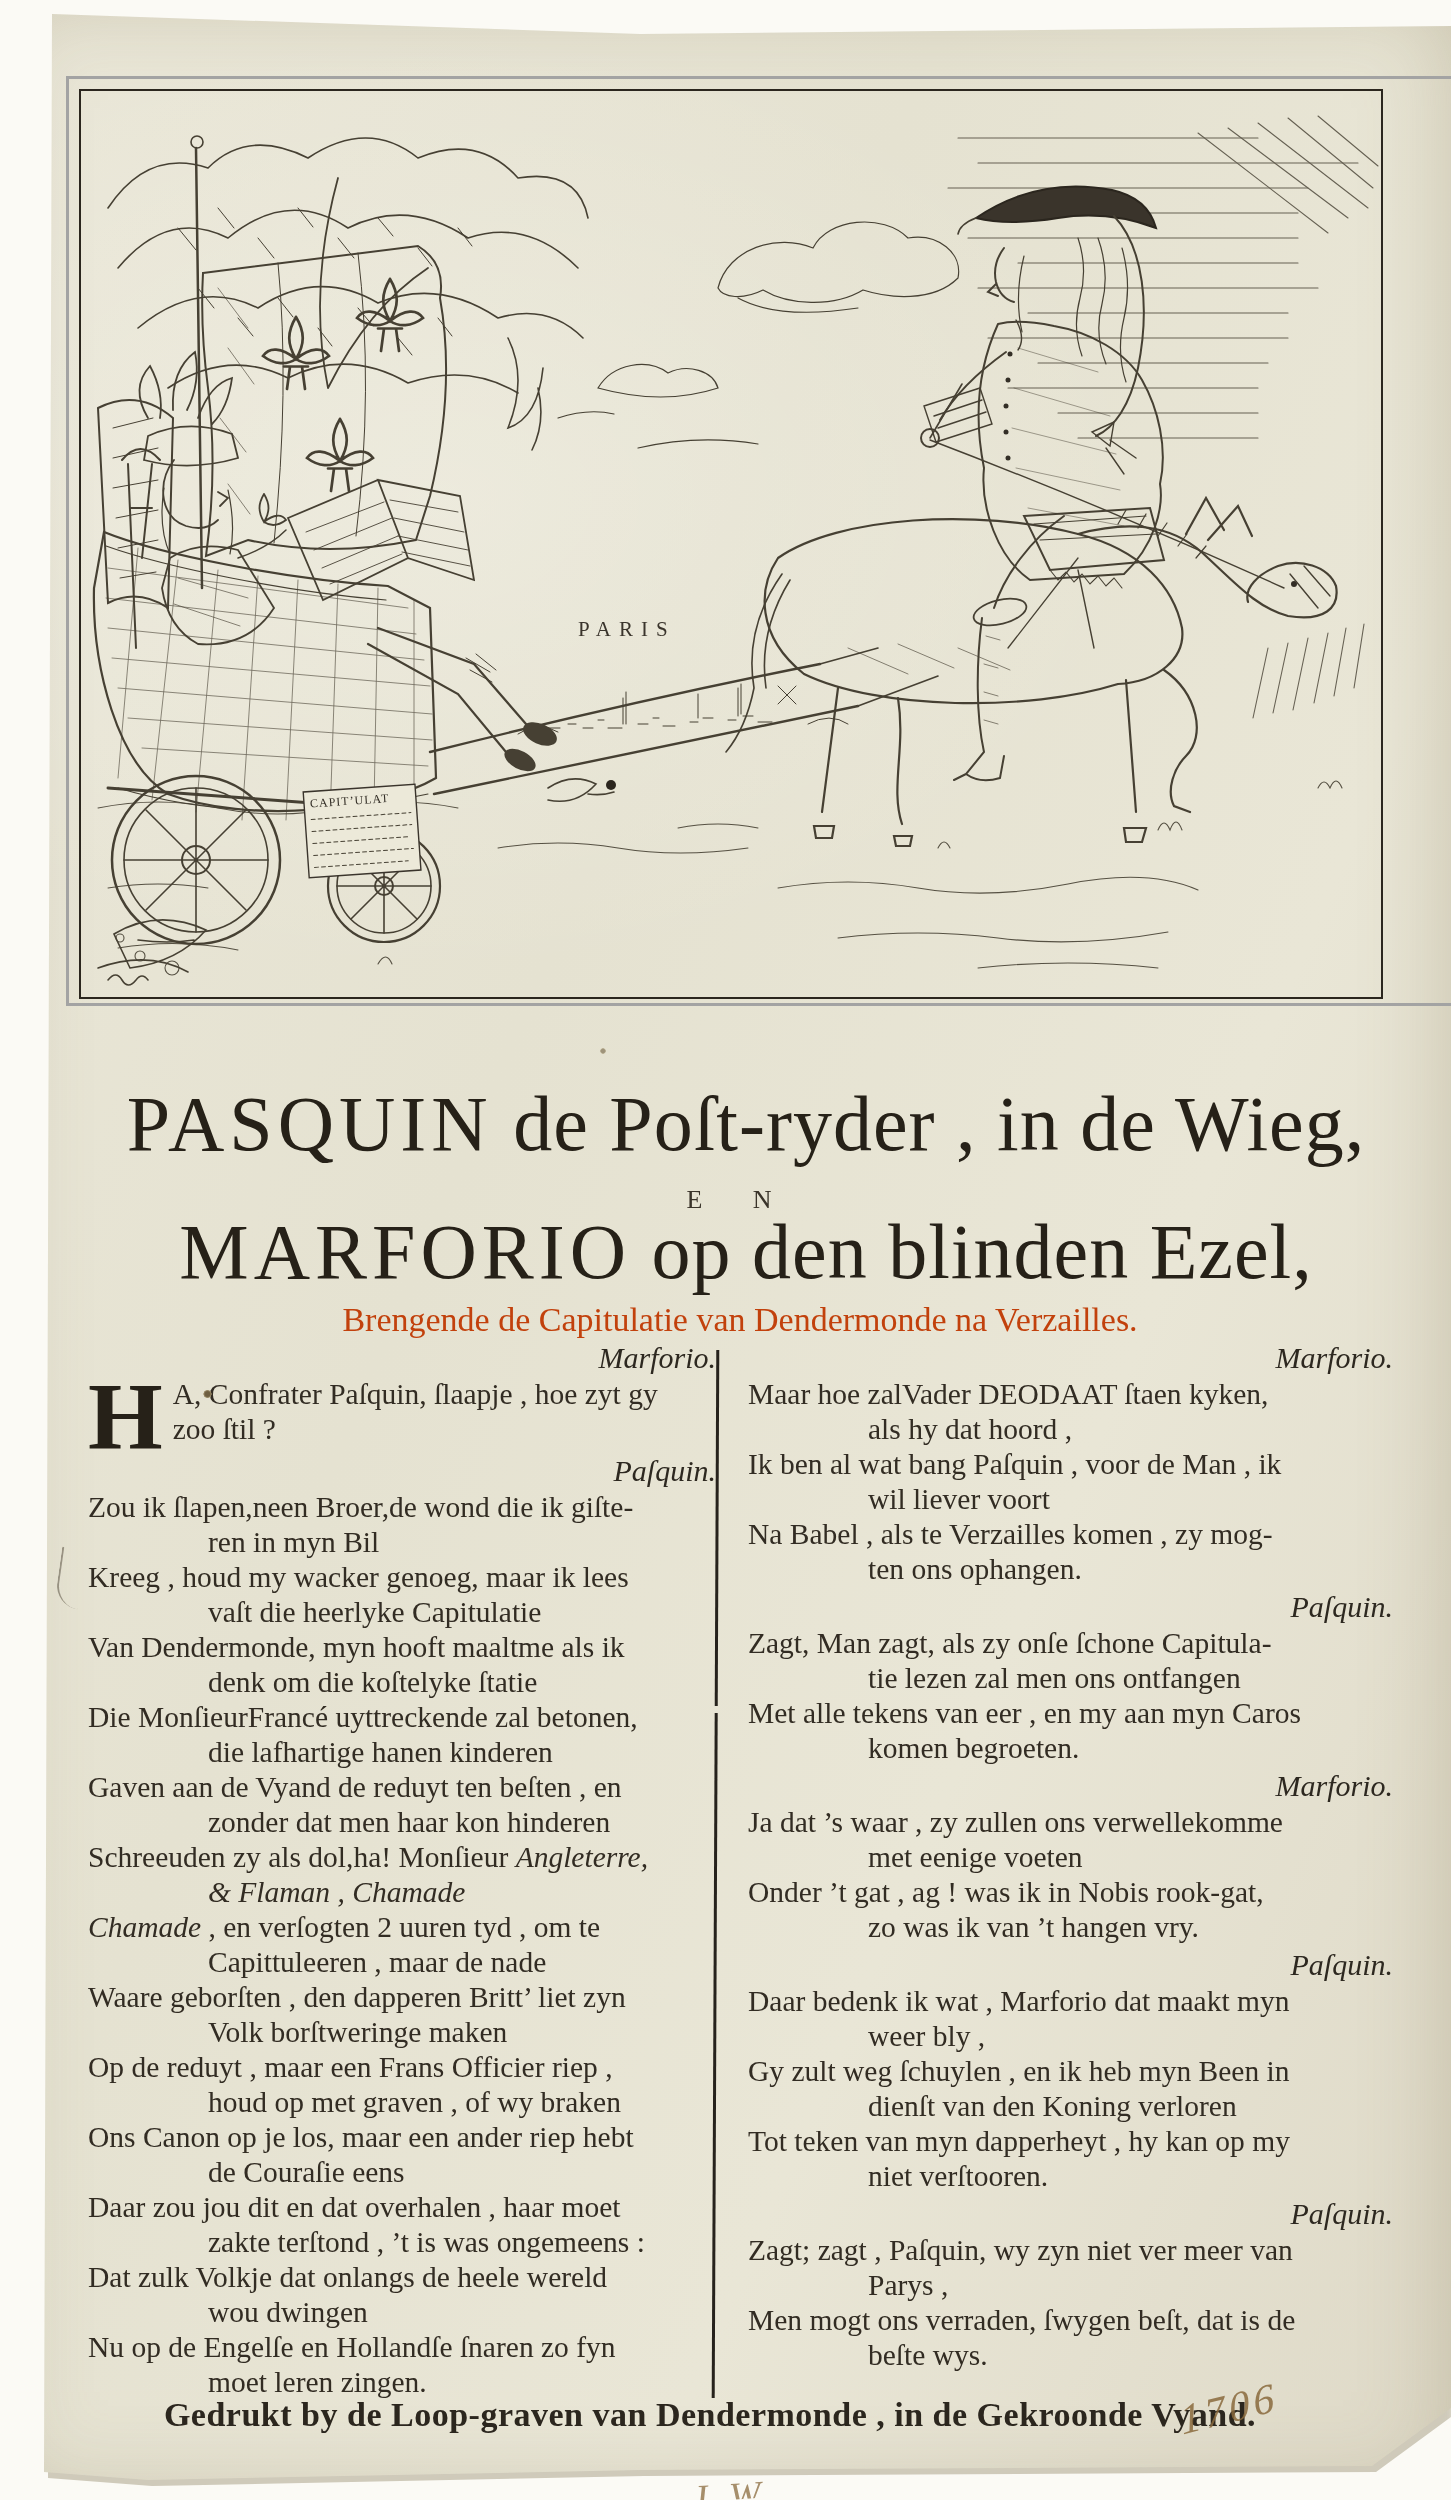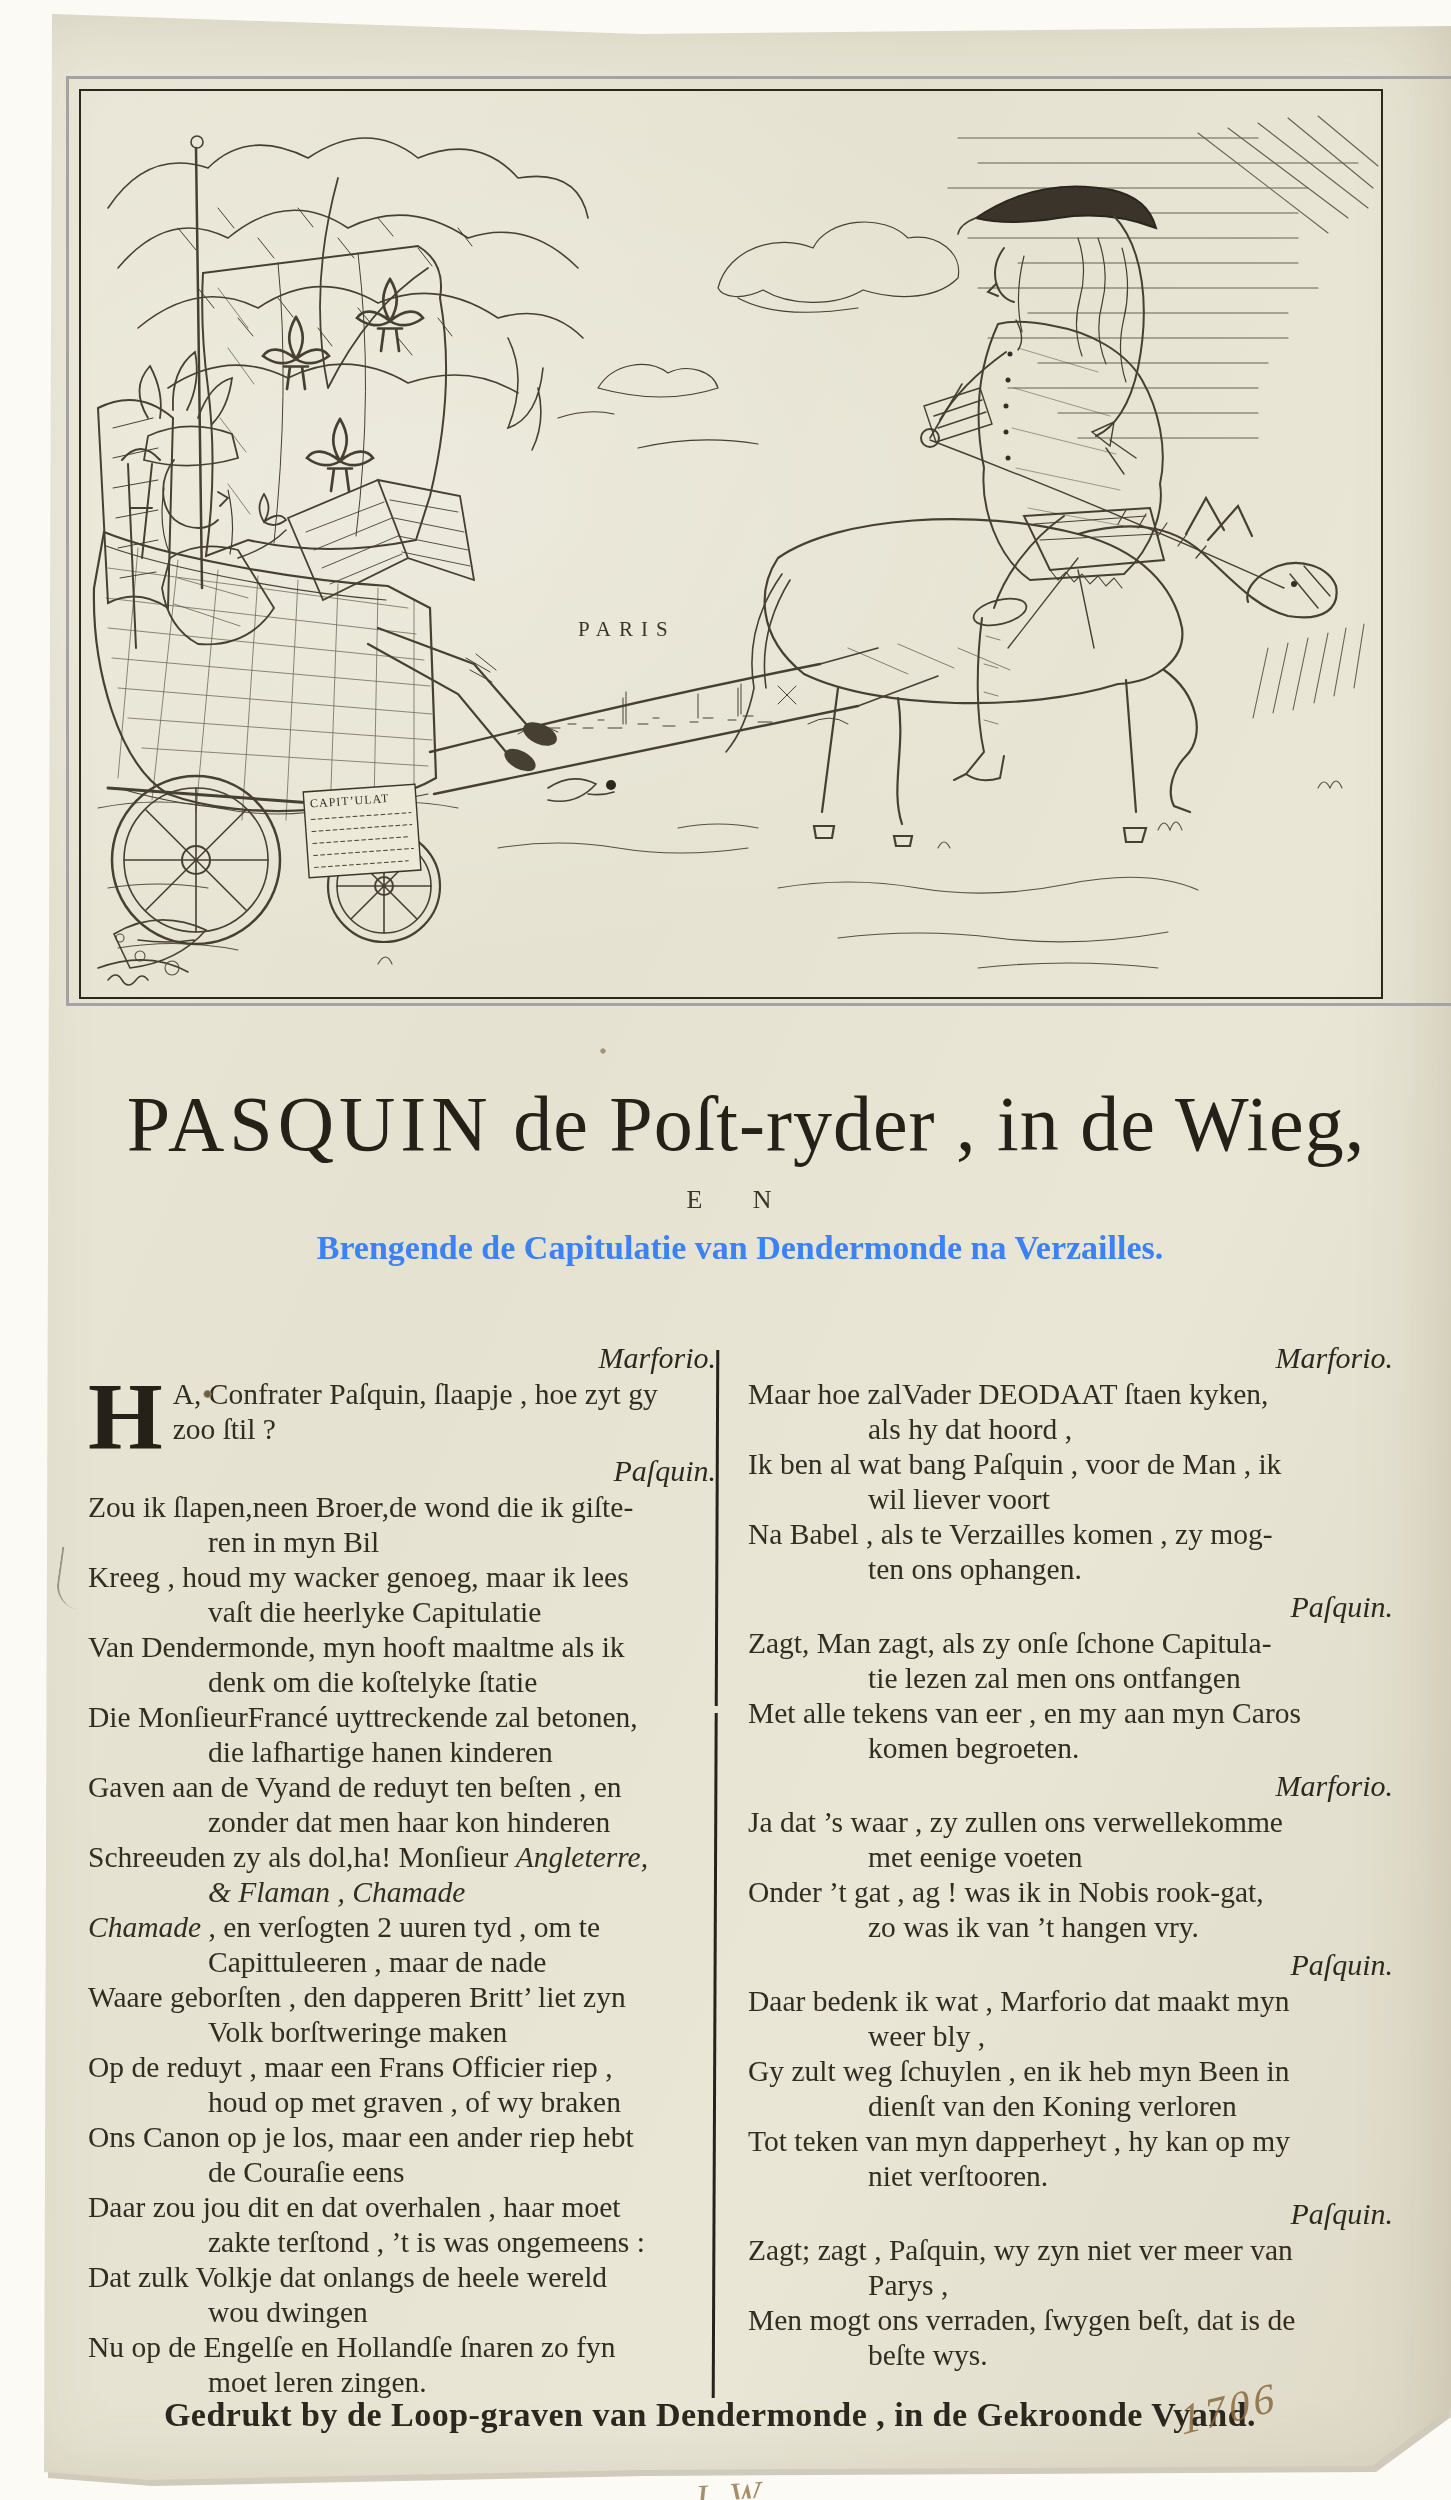--- a/index.html
+++ b/index.html
@@ -26,21 +26,21 @@
   .plate{
     position:absolute;left:66px;top:76px;width:1428px;height:930px;
     border:3px solid #a3a3a3;box-sizing:border-box;
   }
   .plate svg{position:absolute;left:9px;top:9px;}
   .title-block{position:absolute;left:50px;top:1080px;width:1380px;text-align:center;}
   .t1{font-size:78px;line-height:88px;letter-spacing:1px;color:#262118;white-space:nowrap;}
   .t1 .bigword,.t3 .bigword{letter-spacing:5px;margin-left:12px;}
   .t2{font-size:26px;line-height:26px;letter-spacing:22px;margin-top:19px;color:#3a342a;}
   .t3{font-size:78px;line-height:86px;margin-top:-4px;letter-spacing:1px;color:#262118;white-space:nowrap;}
-  .t4{font-size:34px;line-height:38px;font-weight:bold;margin-top:16px;color:#3b82f6;}
+  .t4{font-size:34px;line-height:38px;font-weight:normal;margin-top:6px;color:#c2410c;}
   .col{position:absolute;top:1338px;}
   .col-left{left:88px;width:628px;}
   .col-right{left:748px;width:645px;}
   .divider{
     position:absolute;left:714px;top:1350px;width:3px;height:1048px;
     background:linear-gradient(#26221c 0 34%, transparent 34% 34.6%, #26221c 34.6% 100%);
     transform:rotate(.25deg);
   }
   .speaker{clear:both;text-align:right;font-style:italic;font-size:30px;line-height:36px;margin:2px 0 1px;color:#2d2820;}
   .verse{clear:both;}
@@ -249,20 +249,21 @@
       <path d="M470 700q24-16 48-4q-20 22-48 16M510 706q14 2 26-2"></path>
       <path d="M30 892q8-10 14 0q6 10 14 0q6-8 12 0"></path>
     </g>
   </g>
 </svg>
 </div>
 
 <div class="title-block">
   <div class="t1"><span class="bigword">PASQUIN</span><span> de Poſt-ryder , in de Wieg,</span></div>
   <div class="t2">E N</div>
+  <div class="t3"><span class="bigword">MARFORIO</span><span> op den blinden Ezel,</span></div>
   <div class="t4">Brengende de Capitulatie van Dendermonde na Verzailles.</div>
 </div>
 
 <div class="col col-left">
     <div class="speaker">Marforio.</div>
     <div class="verse dropcap">
       <div class="vline first"><span class="initial">H</span>A, Confrater Paſquin, ſlaapje ,  hoe zyt gy</div>
       <div class="vline cont">zoo ſtil ?</div>
     </div>
     <div class="speaker">Paſquin.</div>

